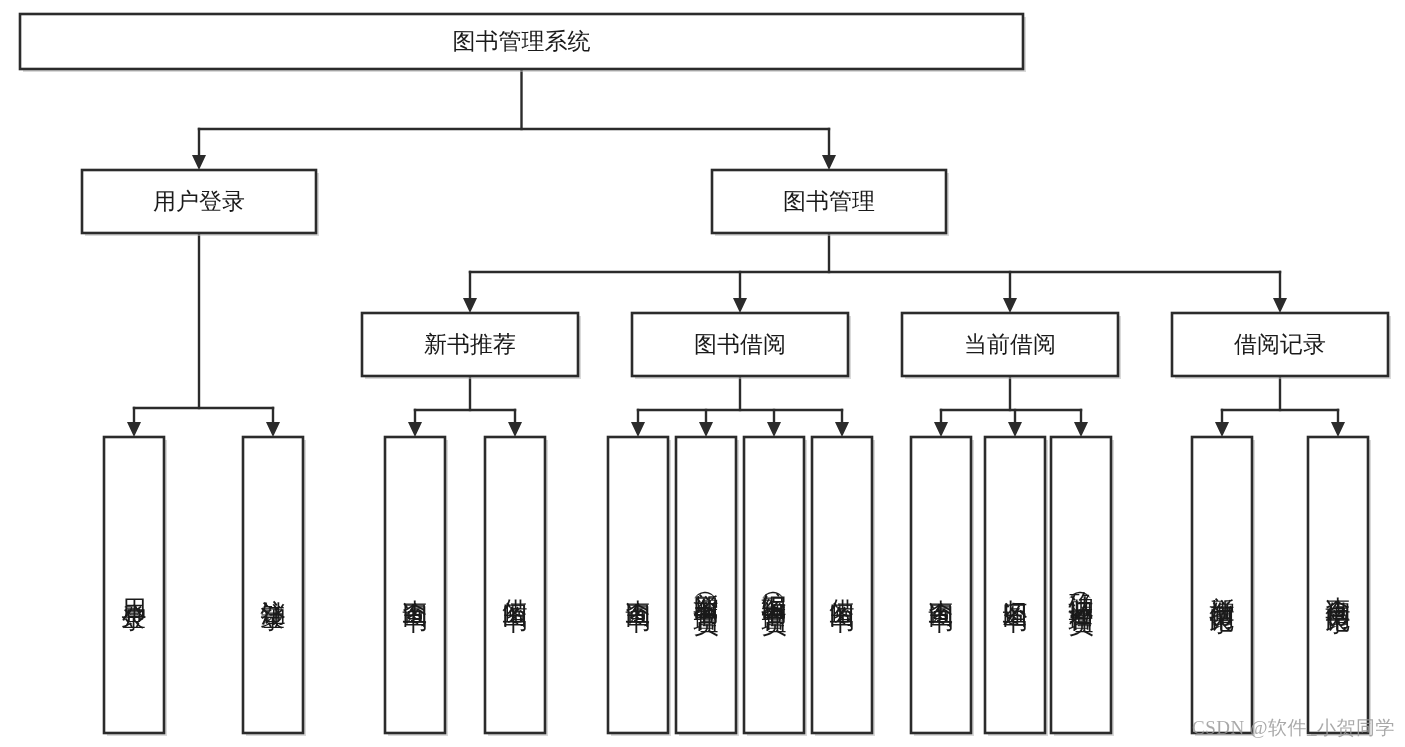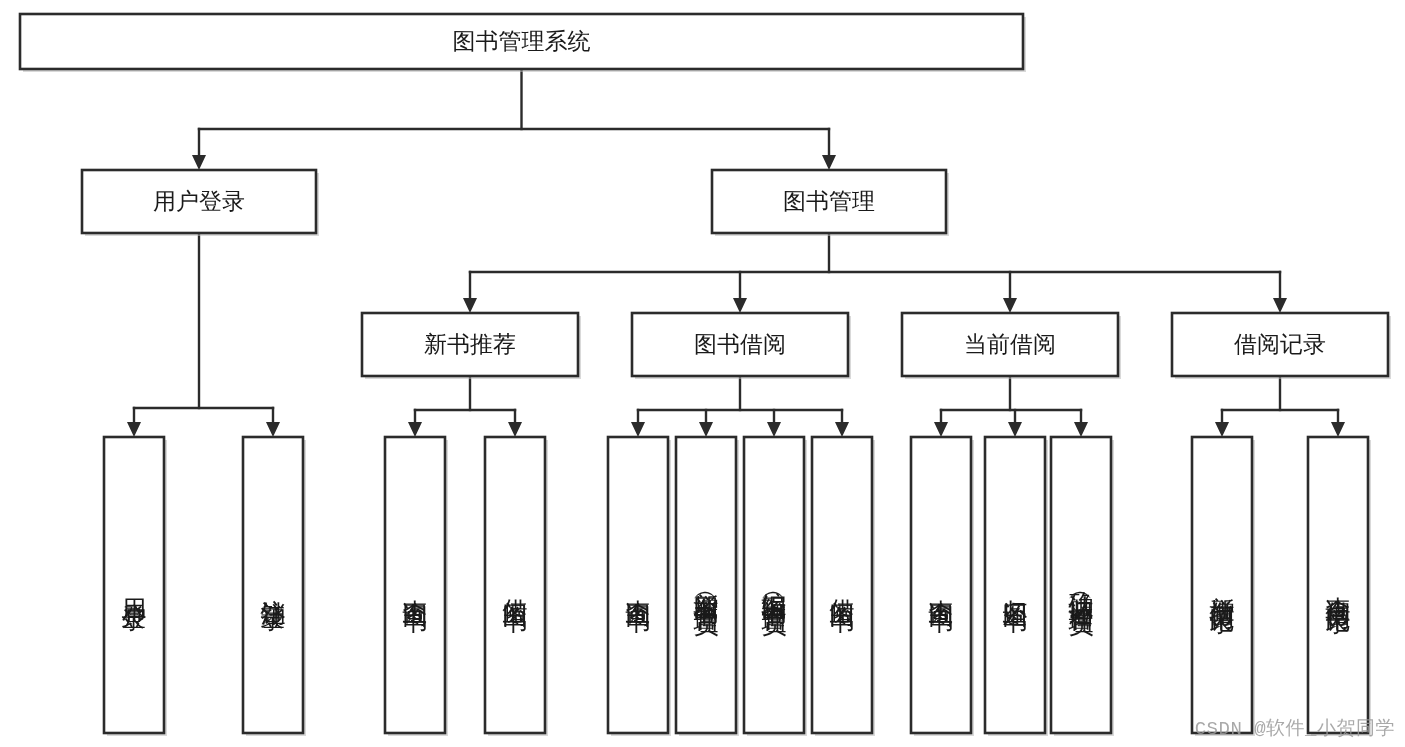--- a/index.html
+++ b/index.html
@@ -65,21 +65,21 @@
     align-items: center;
     justify-content: center;
     text-align: center;
     pointer-events: none;
     user-select: none;
   }
   .watermark {
     position: absolute;
     right: 10px;
     bottom: 6px;
-    font-family: Liberation Mono, monospace;
+    font-family: Liberation Serif, serif;
     font-size: 19px;
     color: #9b9b9b;
     opacity: 0.85;
     letter-spacing: 0.5px;
     white-space: nowrap;
     user-select: none;
   }
 </style>
 </head>
 <body>

